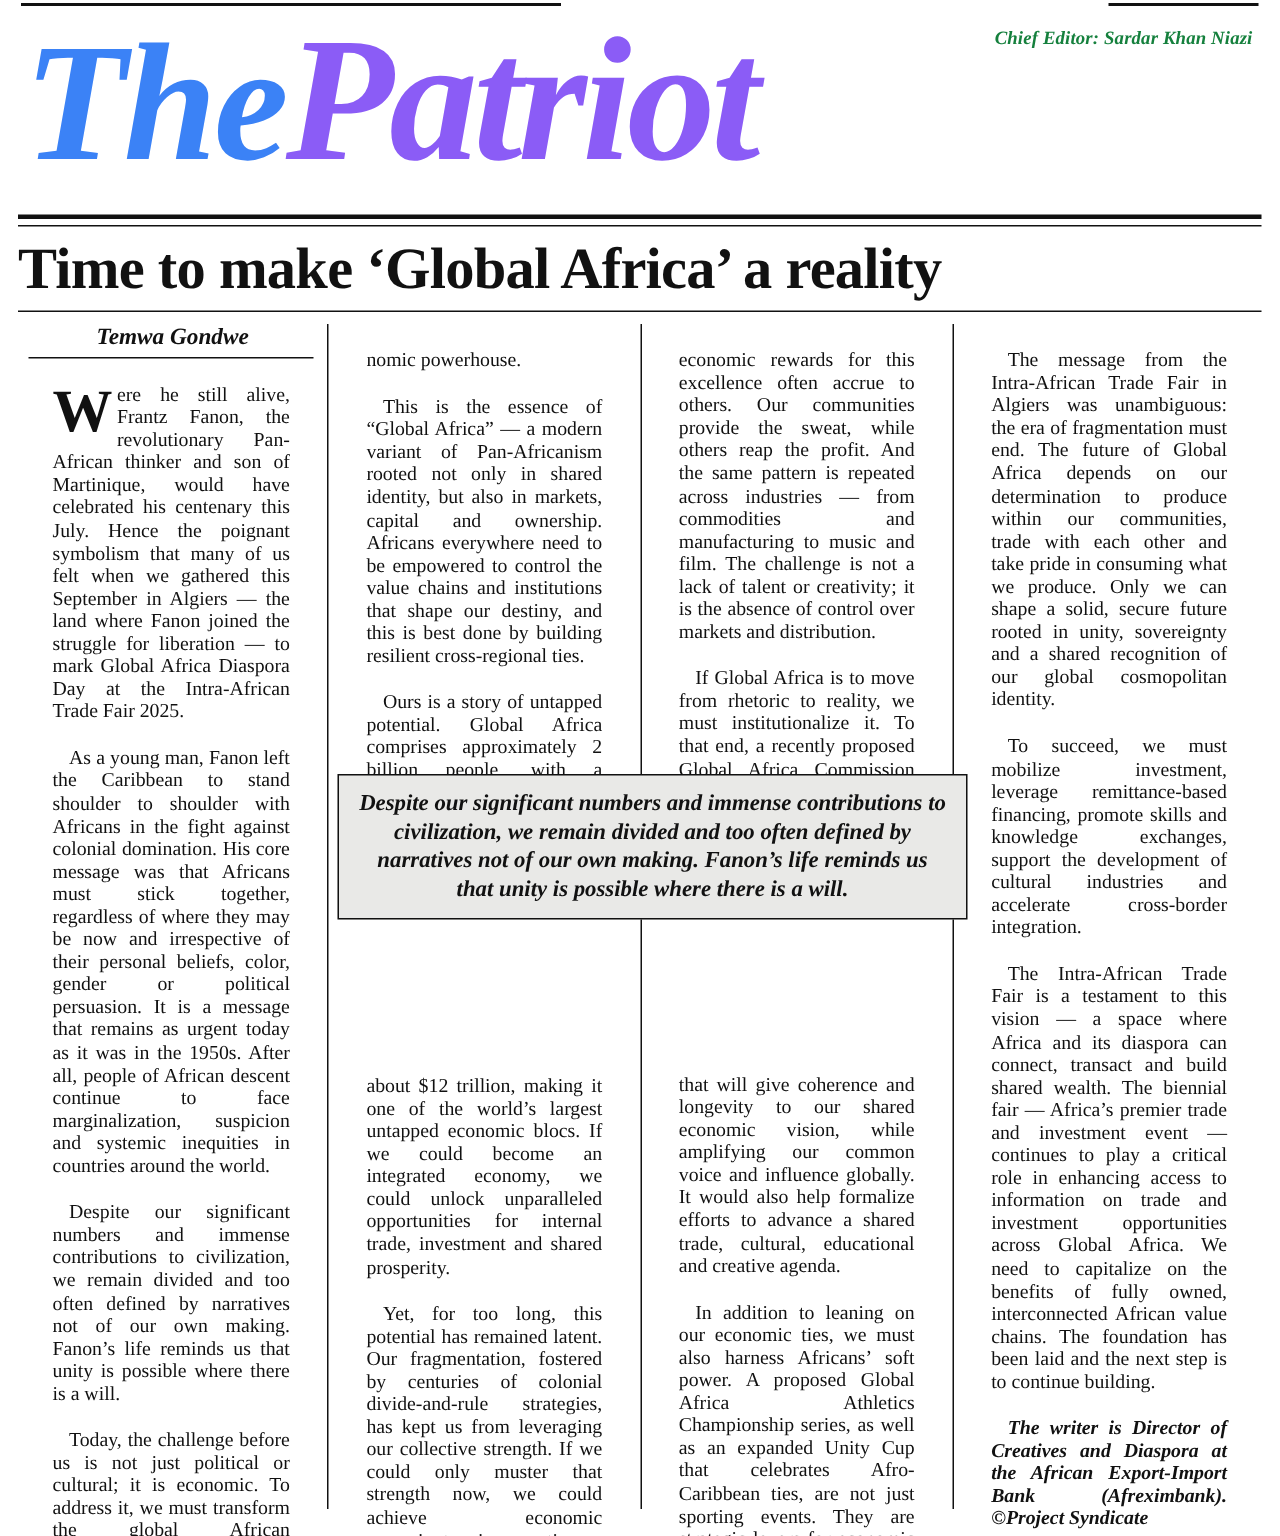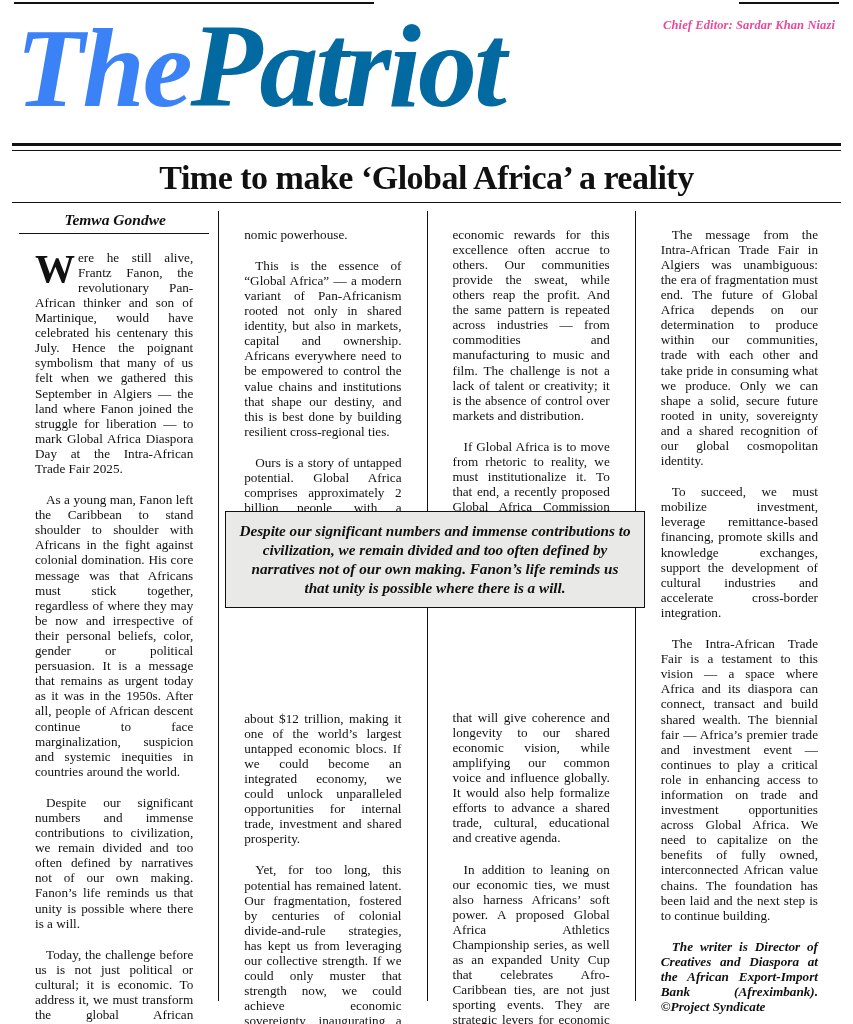--- a/index.html
+++ b/index.html
@@ -43,41 +43,41 @@
   }
   .editor-line {
     position: absolute;
     right: 8px;
     top: 18px;
     font-family: "Liberation Serif", serif;
     font-size: 12.5px;
     font-style: italic;
     font-weight: bold;
     letter-spacing: 0.1px;
-    color: #ec4899;
+    color: #15803d;
   }
   .logo {
     position: absolute;
     left: 6px;
     top: 8px;
     width: 845px;
     font-family: "Liberation Serif", serif;
     font-size: 108px;
     line-height: 1.0;
     letter-spacing: -2px;
     white-space: nowrap;
   }
   .logo .the {
     color: #3b82f6;
     font-weight: bold;
     font-style: italic;
     font-size: 112px;
   }
   .logo .patriot {
-    color: #0369a1;
+    color: #8b5cf6;
     font-weight: bold;
     font-style: italic;
     font-size: 118px;
     letter-spacing: -3px;
   }
   .masthead-bottom-rule {
     position: absolute;
     left: 2px;
     right: 2px;
     bottom: 6px;
@@ -89,24 +89,24 @@
     right: 2px;
     bottom: 1px;
     border-top: 1px solid #111;
   }
 
   
   .headline {
     margin: 8px 2px 4px 2px;
     font-family: "Liberation Serif", serif;
     font-weight: bold;
-    font-size: 34px;
+    font-size: 39px;
     line-height: 1.05;
     letter-spacing: -0.5px;
-    text-align: center;
+    text-align: left;
     color: #111;
   }
   .headline-rule {
     border-top: 1.5px solid #111;
     margin: 6px 2px 8px 2px;
   }
 
   
   .columns {
     position: relative;

